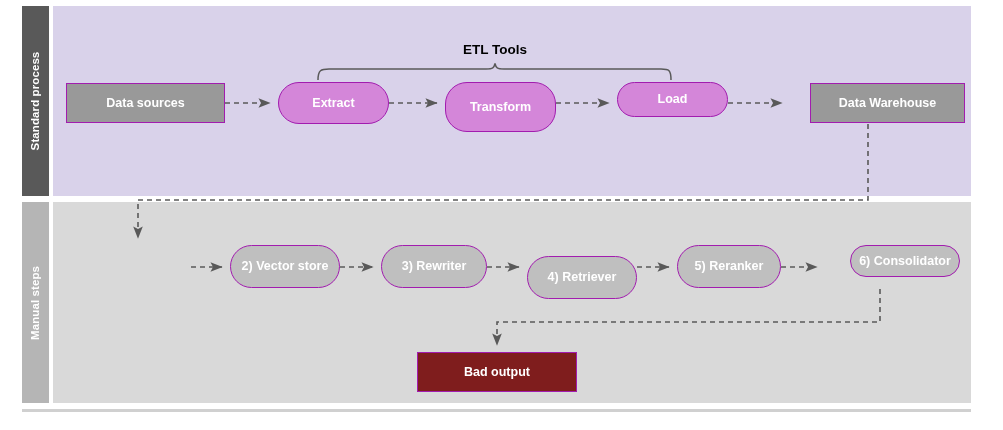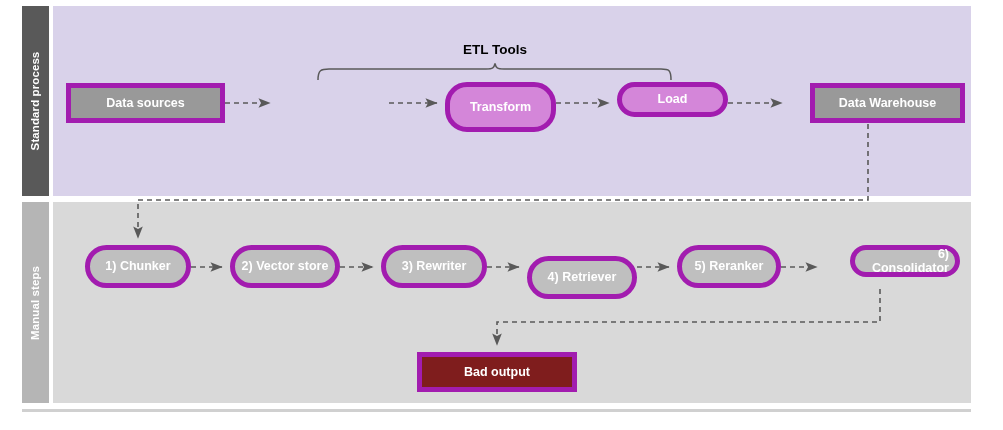--- a/index.html
+++ b/index.html
@@ -59,21 +59,21 @@
     position: absolute;
     box-sizing: border-box;
     display: flex;
     align-items: center;
     justify-content: center;
     text-align: right;
     color: #ffffff;
     font-weight: bold;
     font-size: 12.5px;
     line-height: 1.15;
-    border: 5px solid #a21caf;
+    border: 1px solid #a21caf;
     padding: 0 6px;
   }
   .node.rect    { border-radius: 0px; }
   .node.pill    { border-radius: 22px; }
 
   .node.grey    { background: #999999; }
   .node.orchid  { background: #d486d9; }
   .node.silver  { background: #bfbfbf; }
   .node.amber   { background: #7f1d1d; }
 
@@ -155,25 +155,25 @@
       <path d="M880,289 L880,322 L497,322 L497,345"></path>
     </g>
 
     <path d="M318,80 C318,70 321,69 329,69 L486,69 C493,69 494,68 495,63.5
              C496,68 497,69 504,69 L661,69 C669,69 671,70 671,80" stroke="#595959" stroke-width="1.5" fill="none"></path>
   </svg>
 
   <div id="etl-tools-label">ETL Tools</div>
 
   <div class="node rect grey" id="node-data-sources">Data sources</div>
+  <div class="node pill orchid" id="node-extract">Extract</div>
   <div class="node pill orchid" id="node-transform">Transform</div>
   <div class="node pill orchid" id="node-load">Load</div>
   <div class="node rect grey" id="node-data-warehouse">Data Warehouse</div>
 
-  <div class="node pill silver" id="node-chunker">1) Chunker</div>
   <div class="node pill silver" id="node-vector-store">2) Vector store</div>
   <div class="node pill silver" id="node-rewriter">3) Rewriter</div>
   <div class="node pill silver" id="node-retriever">4) Retriever</div>
   <div class="node pill silver" id="node-reranker">5) Reranker</div>
   <div class="node pill silver" id="node-consolidator">6) Consolidator</div>
 
   <div class="node rect amber" id="node-bad-output">Bad output</div>
 
 </div>
 

